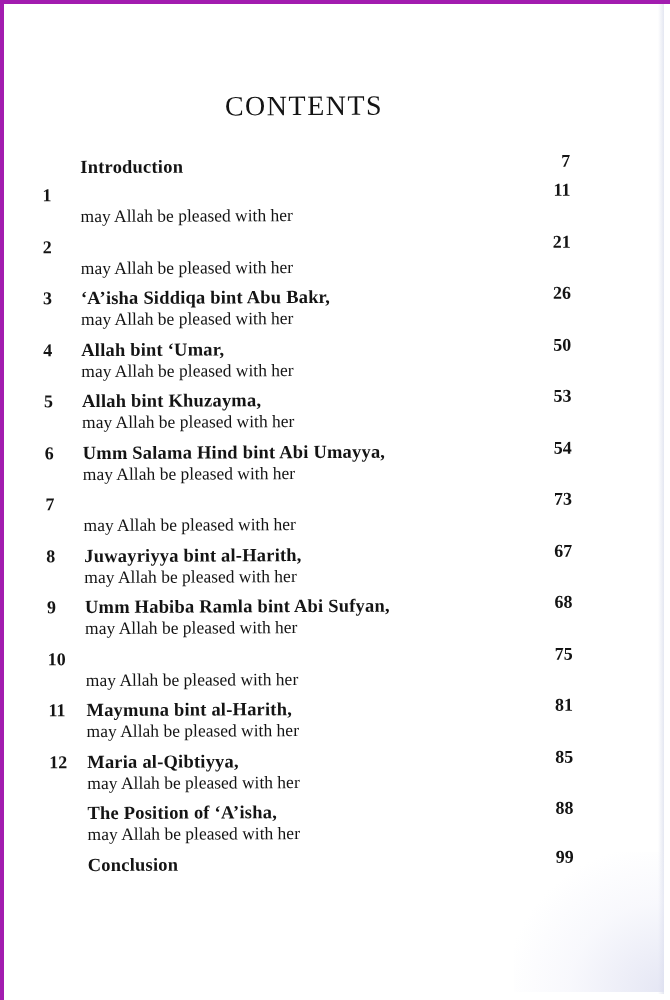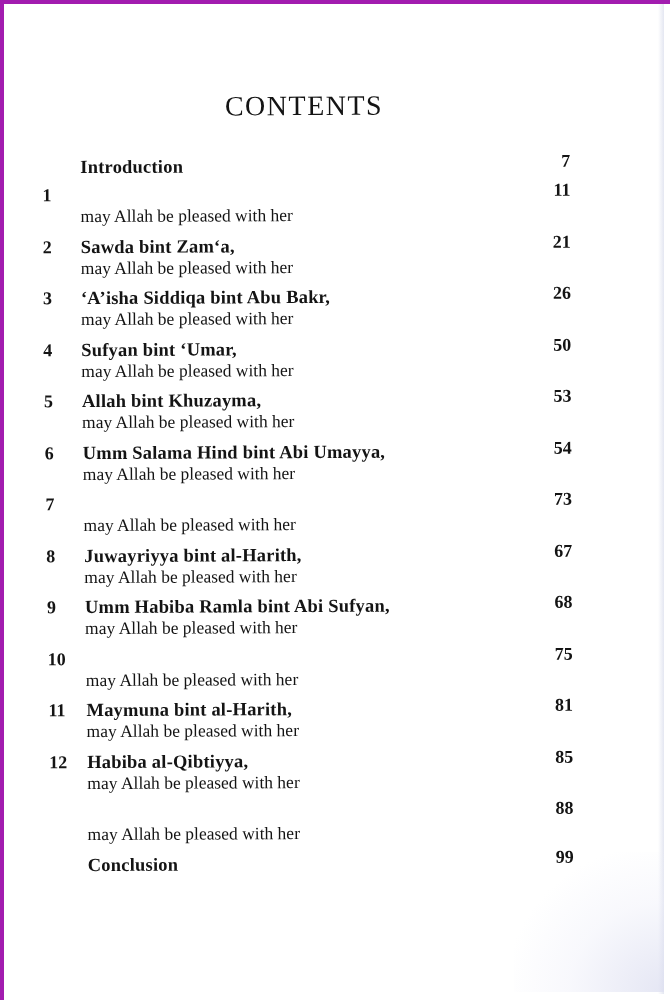--- a/index.html
+++ b/index.html
@@ -73,33 +73,32 @@
           <span class="name">Introduction</span>
           <span class="pg">7</span>
         </div>
         <div class="entry" style="margin-left: 0px;">
           <span class="num">1</span>
           <span class="sub">may Allah be pleased with her</span>
           <span class="pg">11</span>
         </div>
         <div class="entry" style="margin-left: 0px;">
           <span class="num">2</span>
-          <span class="name">Sawda bint Zam‘a,</span>
           <span class="sub">may Allah be pleased with her</span>
           <span class="pg">21</span>
         </div>
         <div class="entry" style="margin-left: 0px;">
           <span class="num">3</span>
           <span class="name">‘A’isha Siddiqa bint Abu Bakr,</span>
           <span class="sub">may Allah be pleased with her</span>
           <span class="pg">26</span>
         </div>
         <div class="entry" style="margin-left: 0px;">
           <span class="num">4</span>
-          <span class="name">Sufyan bint ‘Umar,</span>
+          <span class="name">Allah bint ‘Umar,</span>
           <span class="sub">may Allah be pleased with her</span>
           <span class="pg">50</span>
         </div>
         <div class="entry" style="margin-left: 0.5px;">
           <span class="num">5</span>
           <span class="name">Allah bint Khuzayma,</span>
           <span class="sub">may Allah be pleased with her</span>
           <span class="pg">53</span>
         </div>
         <div class="entry" style="margin-left: 1px;">
@@ -131,25 +130,26 @@
           <span class="pg">75</span>
         </div>
         <div class="entry" style="margin-left: 3.5px;">
           <span class="num">11</span>
           <span class="name">Maymuna bint al-Harith,</span>
           <span class="sub">may Allah be pleased with her</span>
           <span class="pg">81</span>
         </div>
         <div class="entry" style="margin-left: 4px;">
           <span class="num">12</span>
-          <span class="name">Habiba al-Qibtiyya,</span>
+          <span class="name">Maria al-Qibtiyya,</span>
           <span class="sub">may Allah be pleased with her</span>
           <span class="pg">85</span>
         </div>
         <div class="entry" style="margin-left: 4px;">
+          <span class="name">The Position of ‘A’isha,</span>
           <span class="sub">may Allah be pleased with her</span>
           <span class="pg">88</span>
         </div>
         <div class="entry conclusion" style="margin-left: 4px;">
           <span class="name">Conclusion</span>
           <span class="pg">99</span>
         </div>
       </div>
   </div>
 </div>

